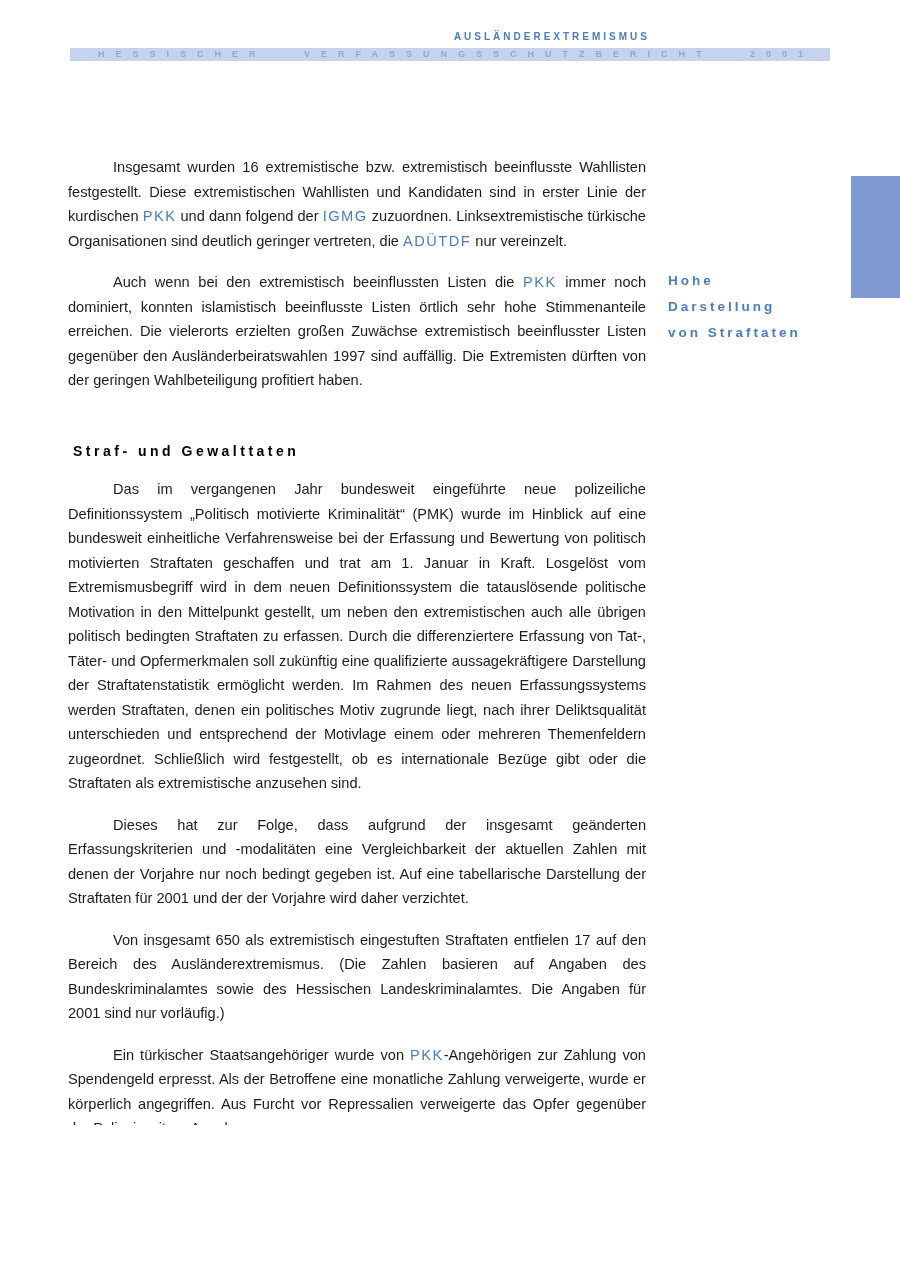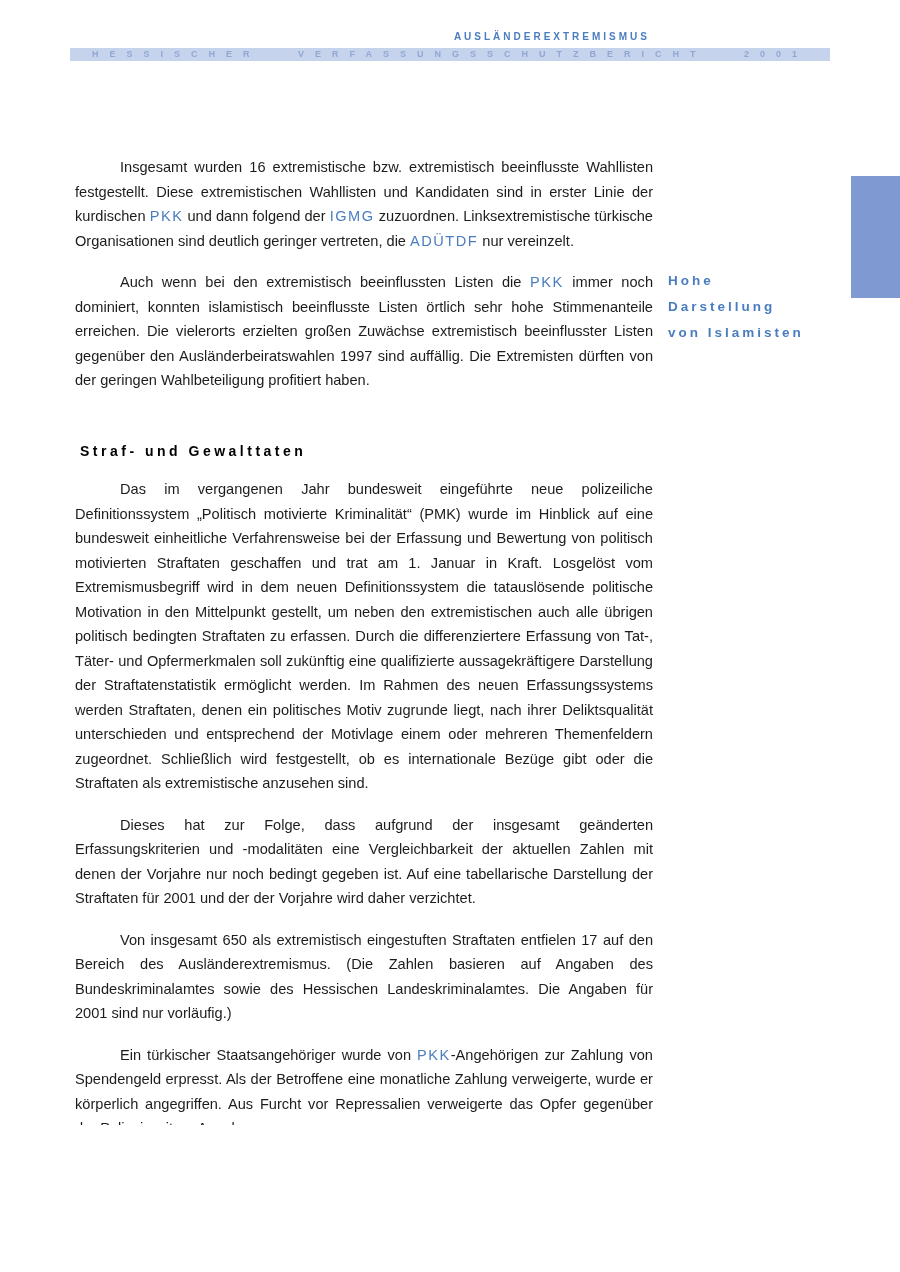--- a/index.html
+++ b/index.html
@@ -30,21 +30,21 @@
     top: 48px;
     left: 70px;
     width: 760px;
     height: 13px;
     background: #c5d3ed;
     overflow: hidden;
     white-space: nowrap;
   }
   .band-text {
     display: block;
-    padding-left: 22px;
+    padding-left: 28px;
     font-size: 9px;
     line-height: 13px;
     letter-spacing: 11px;
     word-spacing: 24px;
     color: #91a7d2;
     font-weight: bold;
   }
 
   
   .accent-rect {
@@ -52,21 +52,21 @@
     left: 851px;
     top: 176px;
     width: 49px;
     height: 122px;
     background: #7f9ad2;
   }
 
   
   .main-col {
     position: absolute;
-    left: 75px;
+    left: 68px;
     top: 155px;
     width: 578px;
     color: #1c1c1c;
     font-size: 14.6px;
     line-height: 24.5px;
   }
   .para {
     margin: 0 0 17px 0;
     text-align: justify;
     text-indent: 45px;
@@ -125,21 +125,21 @@
 
   <div class="band">
     <span class="band-text">HESSISCHER VERFASSUNGSSCHUTZBERICHT 2001</span>
   </div>
 
   <div class="accent-rect"></div>
 
   <div class="margin-note">
     <div>Hohe</div>
     <div>Darstellung</div>
-    <div>von Islamisten</div>
+    <div>von Straftaten</div>
   </div>
 
   <div class="main-col">
 
     <p class="para"><span>Insgesamt wurden 16 extremistische bzw. extremistisch beeinflusste Wahllisten festgestellt. Diese extremistischen Wahllisten und Kandidaten sind in erster Linie der kurdischen </span><span class="term">PKK</span><span> und dann folgend der </span><span class="term">IGMG</span><span> zuzuordnen. Linksextremistische türkische Organisationen sind deutlich geringer vertreten, die </span><span class="term">ADÜTDF</span><span> nur vereinzelt.</span></p>
 
     <p class="para"><span>Auch wenn bei den extremistisch beeinflussten Listen die </span><span class="term">PKK</span><span> immer noch dominiert, konnten islamistisch beeinflusste Listen örtlich sehr hohe Stimmenanteile erreichen. Die vielerorts erzielten großen Zuwächse extremistisch beeinflusster Listen gegenüber den Ausländerbeiratswahlen 1997 sind auffällig. Die Extremisten dürften von der geringen Wahlbeteiligung profitiert haben.</span></p>
 
     <h2 class="section-heading">Straf- und Gewalttaten</h2>
 

